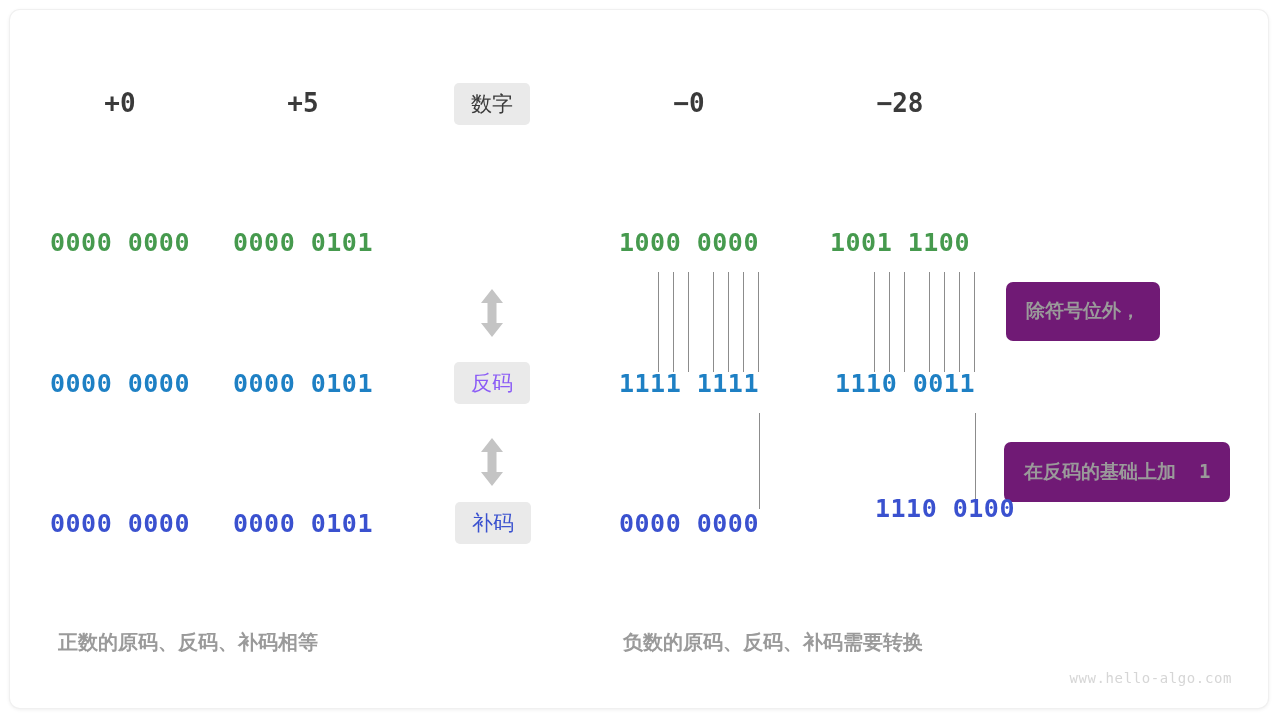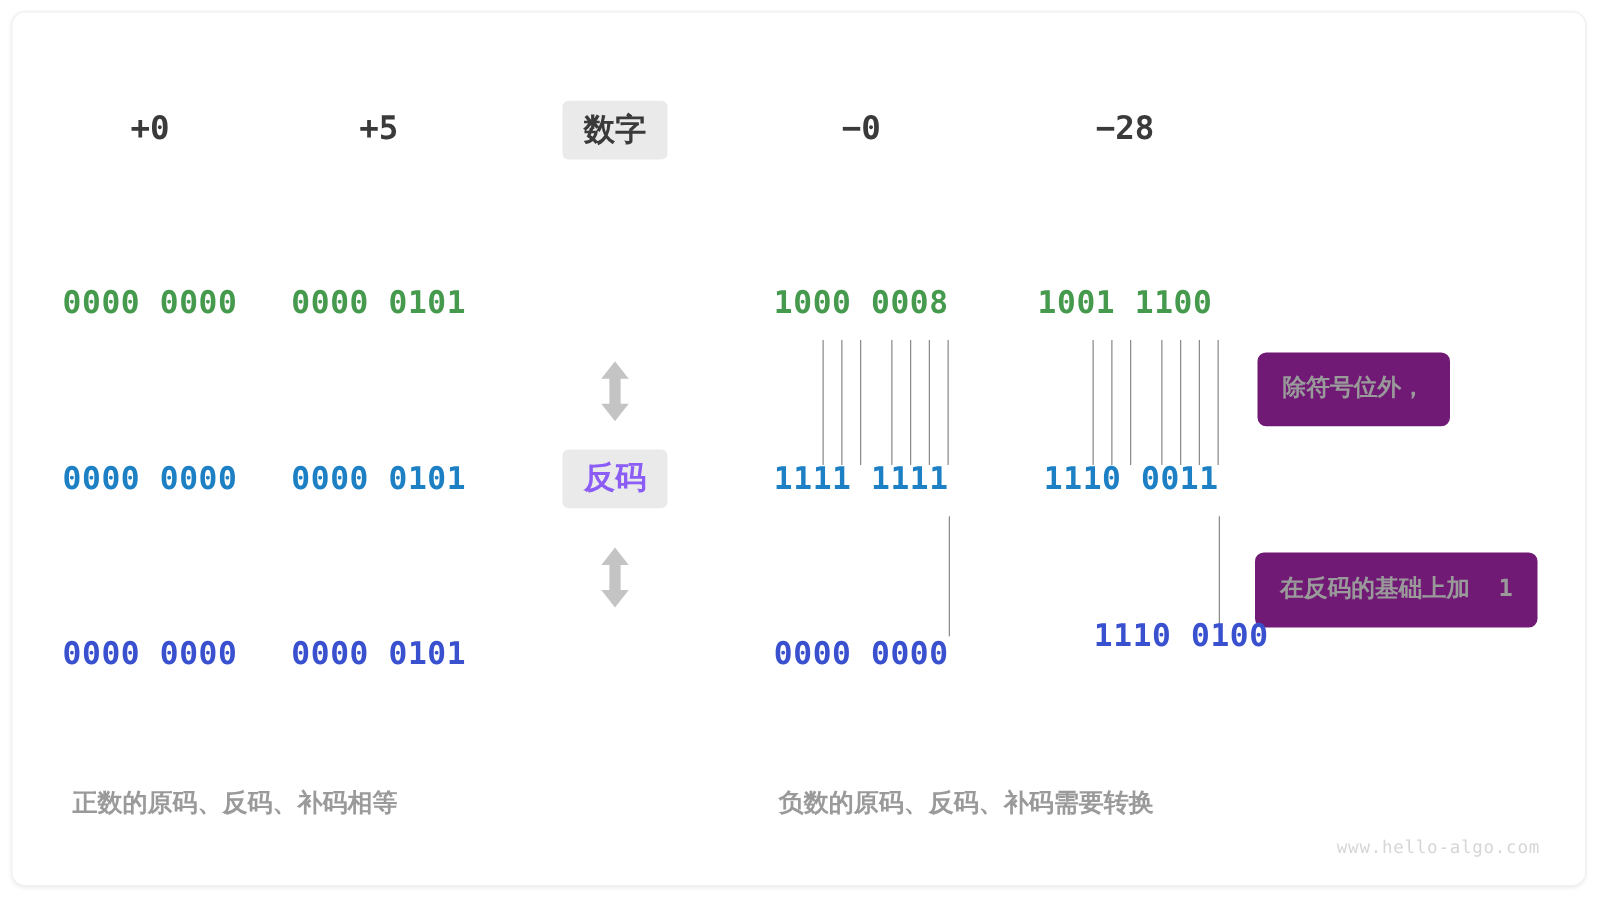--- a/index.html
+++ b/index.html
@@ -45,22 +45,22 @@
     letter-spacing: 0px;
   }
 
   
   .chip {
     position: absolute;
     transform: translate(-50%, -50%);
     background: #eaeaea;
     border-radius: 5px;
     padding: 9px 17px;
-    font-size: 25px;
-    font-weight: bold;
+    font-size: 21px;
+    font-weight: normal;
     white-space: nowrap;
     line-height: 1.15;
   }
   .chip-head { color: #3a3a3a; }
   .chip-green { color: #469a4e; }
   .chip-blue  { color: #8b5cf6; }
   .chip-indigo{ color: #3a51cf; }
 
   
   .bits {
@@ -137,21 +137,21 @@
 
     <div class="chip chip-head" style="left:482px; top:94px;">数字</div>
 
     <div class="cell hdr-num" style="left:679px; top:93px;">−0</div>
     <div class="cell hdr-num" style="left:890px; top:93px;">−28</div>
 
     <div class="cell bits c-green" style="left:110px; top:232px;">0000 0000</div>
     <div class="cell bits c-green" style="left:293px; top:232px;">0000 0101</div>
 
 
-    <div class="cell bits c-green" style="left:679px; top:232px;">1000 0008</div>
+    <div class="cell bits c-green" style="left:679px; top:232px;">1000 0000</div>
     <div class="cell bits c-green" style="left:890px; top:232px;">1001 1100</div>
 
     <div class="vline" style="left:648px; top:262px; height:100px;"></div>
     <div class="vline" style="left:663px; top:262px; height:100px;"></div>
     <div class="vline" style="left:678px; top:262px; height:100px;"></div>
     <div class="vline" style="left:703px; top:262px; height:100px;"></div>
     <div class="vline" style="left:718px; top:262px; height:100px;"></div>
     <div class="vline" style="left:733px; top:262px; height:100px;"></div>
     <div class="vline" style="left:748px; top:262px; height:100px;"></div>
 
@@ -190,20 +190,21 @@
       </svg>
     </div>
 
     <div class="note" style="left:994px; top:432px;">
       <span>在反码的基础上加</span><span class="mono">&nbsp; </span><span class="mono">1</span>
     </div>
 
     <div class="cell bits c-indigo" style="left:110px; top:513px;">0000 0000</div>
     <div class="cell bits c-indigo" style="left:293px; top:513px;">0000 0101</div>
 
+    <div class="chip chip-indigo" style="left:483px; top:513px;">补码</div>
 
     <div class="cell bits c-indigo" style="left:679px; top:513px;">0000 0000</div>
     <div class="cell bits c-indigo" style="left:895px; top:498px;margin-left:40px;">1110 0100</div>
 
     <div class="caption" style="left:48px; top:619px;">正数的原码、反码、补码相等</div>
     <div class="caption" style="left:613px; top:619px;">负数的原码、反码、补码需要转换</div>
 
     <div class="watermark">www.hello-algo.com</div>
 
   </div>

